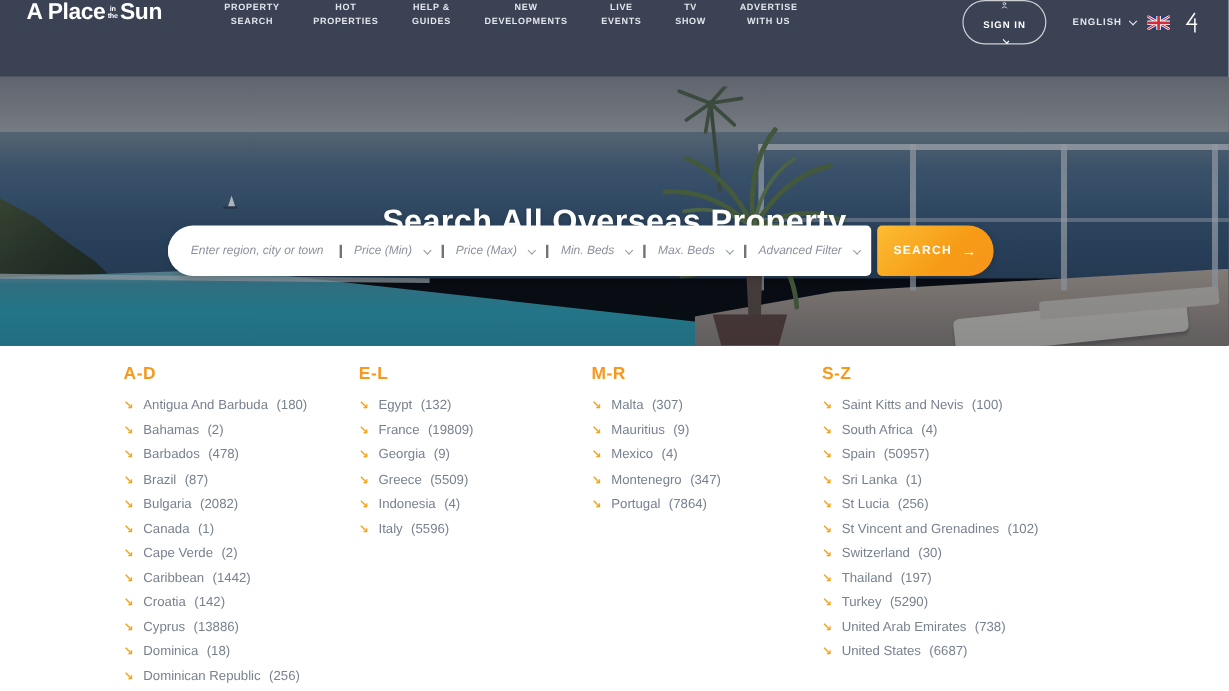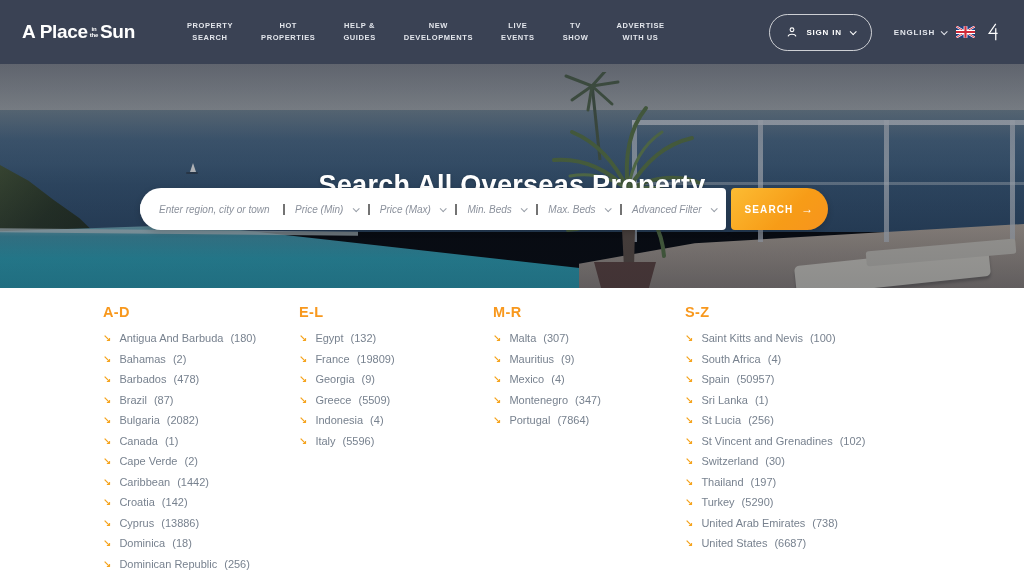--- a/index.html
+++ b/index.html
@@ -1,27 +1,27 @@
 <!DOCTYPE html>
 <html><head>
 <meta charset="utf-8">
 <style>
   * { margin:0; padding:0; box-sizing:border-box; }
   html,body { width:1024px; height:576px; overflow:hidden;
     font-family:"Liberation Sans","DejaVu Sans",sans-serif; background:#fff; }
 
   
-  .navbar { height:64px; background:#3a4254; display:flex; align-items:center; padding:0 22px; }
+  .navbar { height:64px; background:#3a4254; display:flex; align-items:flex-start; padding:0 22px; }
   .logo { color:#fff; font-weight:700; font-size:19px; letter-spacing:-0.3px; display:flex; align-items:center; cursor:pointer; white-space:nowrap; }
   .logo .tiny { display:inline-flex; flex-direction:column; font-size:6px; font-weight:700; line-height:1.05; margin:0 2px; text-align:center; }
   .main-nav { display:flex; align-items:center; margin-left:38px; }
   .nav-item { color:#e3e6ec; font-size:7.5px; font-weight:700; letter-spacing:.6px; text-align:center; line-height:1.6; padding:0 14px; cursor:pointer; white-space:nowrap; }
   .nav-item span { display:block; }
   .account { margin-left:auto; display:flex; align-items:center; }
-  .signin-pill { border:1px solid rgba(255,255,255,.75); border-radius:19px; height:37px; padding:0 16px; display:flex; align-items:center; gap:8px; color:#fff; font-size:8px; font-weight:700; letter-spacing:.8px; cursor:pointer; }
+  .signin-pill { border:1px solid rgba(255,255,255,.75); border-radius:19px; height:37px; padding:0 16px; display:flex; align-items:center; gap:8px; color:#fff; font-size:8px; font-weight:700; letter-spacing:.8px; cursor:pointer;flex-direction:column; }
   .lang { display:flex; align-items:center; gap:6px; color:#e3e6ec; font-size:8px; font-weight:700; letter-spacing:.8px; margin-left:22px; cursor:pointer; }
   .chev { width:5px; height:5px; border-right:1.4px solid currentColor; border-bottom:1.4px solid currentColor; transform:rotate(45deg) translateY(-1px); display:inline-block; }
   .flag { margin-left:10px; display:flex; cursor:pointer; }
   .c4 { margin-left:12px; color:#fff; display:flex; cursor:pointer; }
 
   
   .hero { position:relative; height:224px; overflow:hidden; background:#000000; }
   .hero .layer { position:absolute; }
   .sky { top:0; left:0; right:0; height:46px; background:linear-gradient(180deg,#8e9092,#a6aaa9); }
   .sea { top:46px; left:0; right:0; height:122px; background:linear-gradient(180deg,#72858f 0%,#47657f 25%,#34526e 60%,#2b4763 100%); }

